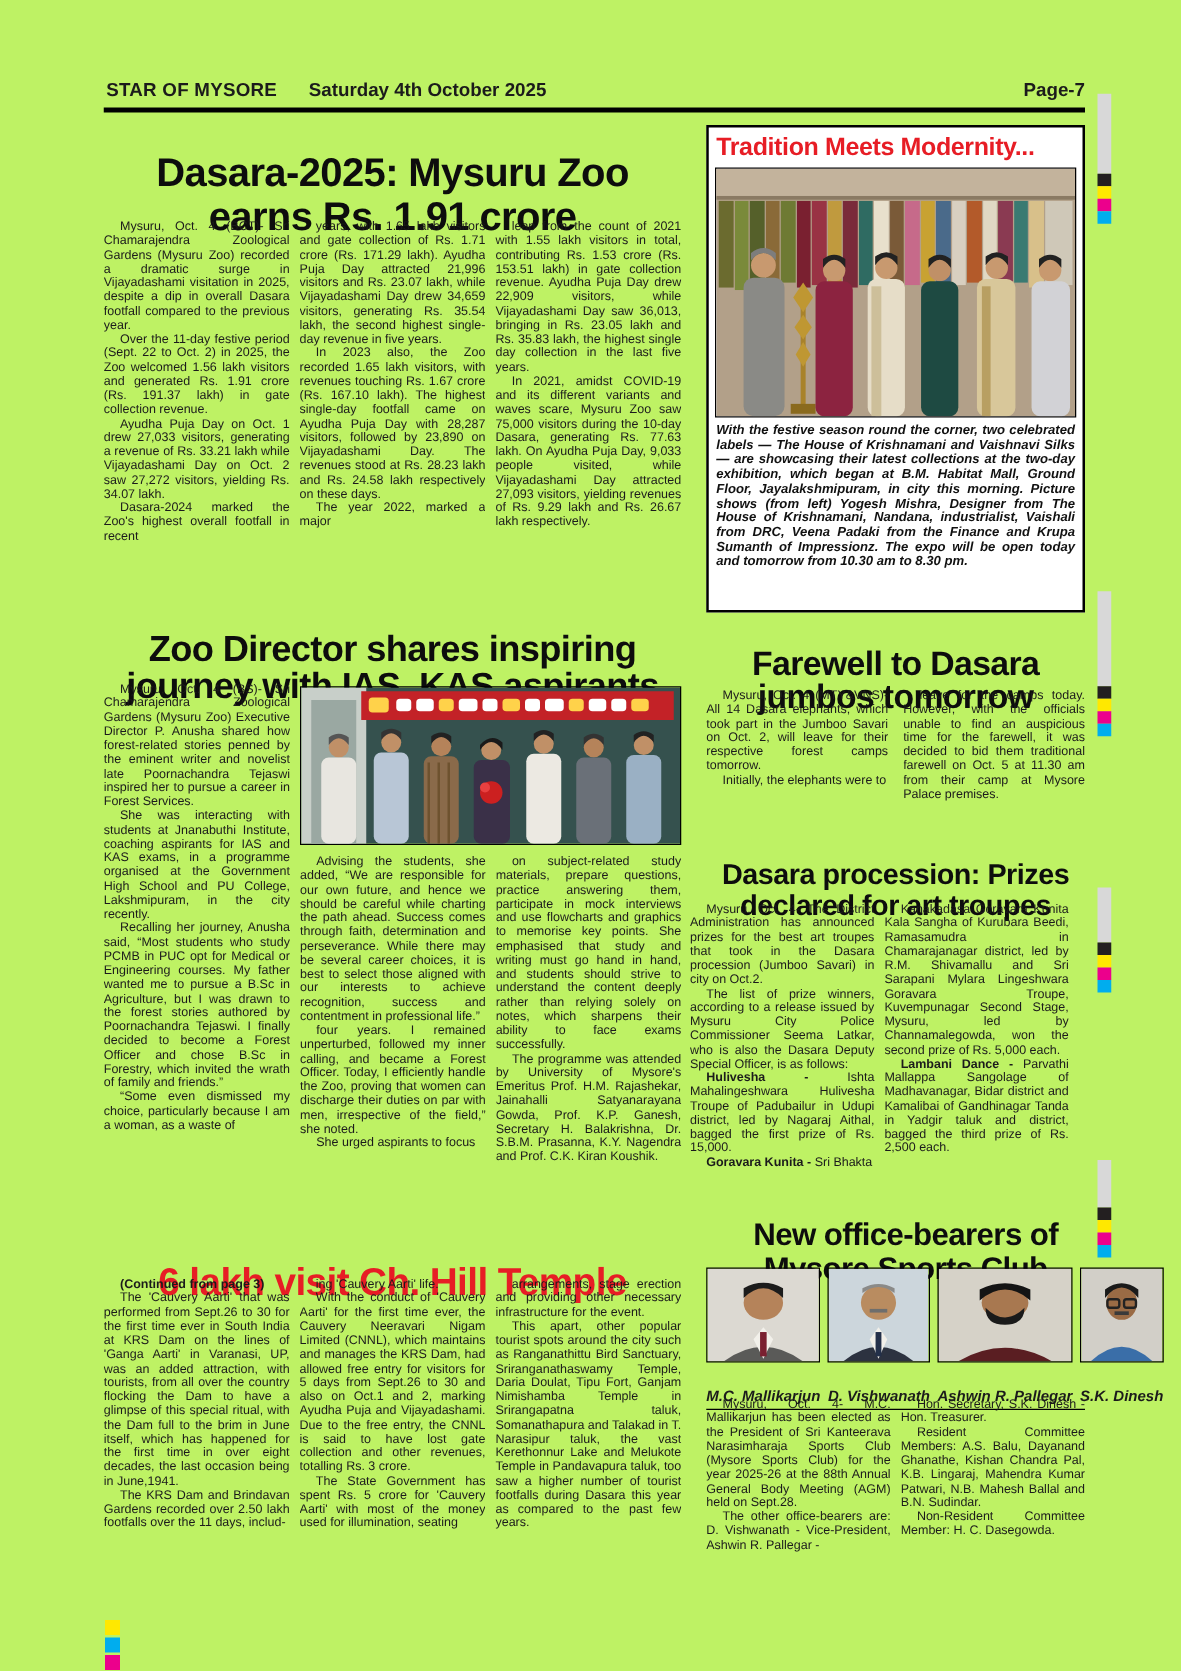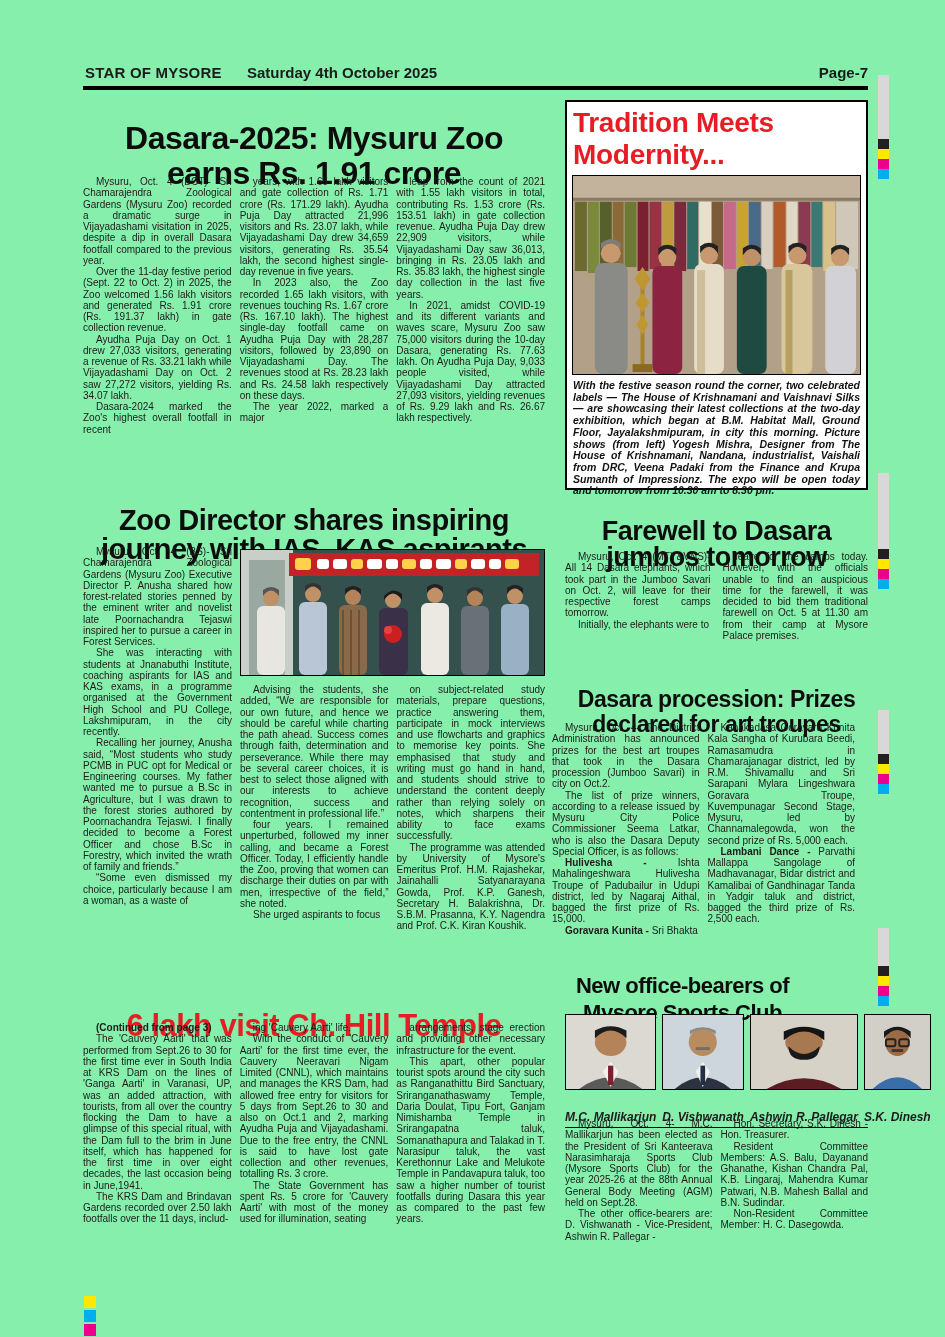--- a/index.html
+++ b/index.html
@@ -1,46 +1,46 @@
 <!DOCTYPE html>
 <html><head>
 <meta charset="utf-8">
 <style>
   html,body{margin:0;padding:0;background:#e9e9e9;}
-  .page{position:relative;width:945px;height:1337px;background:#86efac;overflow:hidden;
+  .page{position:relative;width:945px;height:1337px;background:#bef264;overflow:hidden;
         font-family:"Liberation Sans",sans-serif;color:#1b1b1b;}
   
   .masthead{position:absolute;left:85px;top:64px;font-size:15px;font-weight:700;letter-spacing:.2px;}
   .head-date{position:absolute;left:247px;top:64px;font-size:15px;font-weight:700;}
   .head-page{position:absolute;left:790px;top:64px;width:78px;text-align:right;font-size:15px;font-weight:700;}
   .head-rule{position:absolute;left:83px;top:86px;width:785px;height:4px;background:#000;}
   
   .hl{position:absolute;font-weight:700;color:#0d0d0d;text-align:center;letter-spacing:-.5px;}
   .hl span{display:block;}
   .a1-head{left:83px;top:100px;width:462px;font-size:32px;line-height:35px;}
   .a2-head{left:83px;top:482px;width:462px;font-size:29px;line-height:29px;}
   .farewell-head{left:565px;top:496px;width:303px;font-size:27px;line-height:26px;}
   .prizes-head{left:565px;top:668px;width:303px;font-size:23px;line-height:25px;letter-spacing:-.4px;}
-  .sports-head{left:531px;top:954px;width:303px;font-size:22px;line-height:27px;}
+  .sports-head{left:573px;top:954px;width:303px;font-size:25px;line-height:27px;}
   .temple-head{left:83px;top:984px;width:462px;font-size:31px;line-height:32px;color:#e71d25;}
   
   .cols{position:absolute;display:flex;gap:8px;}
   .body-col{flex:1;font-size:10px;line-height:11.25px;text-align:justify;overflow:hidden;color:#1b1b1b;}
   .para{margin:0;text-indent:13px;}
   .a1-cols{left:83px;top:176px;width:462px;height:302px;}
   .a2-col1{position:absolute;left:83px;top:546px;width:149px;height:438px;}
   .a2-photo{position:absolute;left:240px;top:549px;width:305px;height:127px;border:1px solid #000;box-sizing:border-box;}
   .a2-cols{left:240px;top:684px;width:305px;height:300px;}
   .farewell-cols{left:565px;top:551px;width:303px;height:116px;gap:12px;}
   .prizes-cols{left:552px;top:722px;width:303px;height:232px;}
   .temple-cols{left:83px;top:1022px;width:462px;height:282px;}
   .sports-cols{left:565px;top:1118px;width:303px;height:170px;}
   
   .trad-box{position:absolute;left:565px;top:100px;width:303px;height:390px;border:2px solid #000;box-sizing:border-box;background:#fff;}
-  .trad-head{margin:5px 6px 4px 6px;font-size:28px;font-weight:700;letter-spacing:-.3px;color:#e71d25;}
+  .trad-head{margin:5px 6px 4px 6px;font-size:20px;font-weight:700;letter-spacing:-.3px;color:#e71d25;}
   .trad-photo{display:block;margin:0 5px;width:289px;height:200px;border:1px solid #000;box-sizing:border-box;}
   .trad-caption{margin:5px 6px;font-size:10.5px;line-height:11.7px;font-weight:700;font-style:italic;text-align:justify;color:#111;}
   
   .sports-row{position:absolute;left:565px;top:1014px;width:303px;display:flex;gap:6px;border-bottom:1px solid #000;padding-bottom:3px;}
   .member{flex:1;text-align:center;}
   .member svg{display:block;width:100%;height:76px;border:1px solid #000;box-sizing:border-box;}
   .member-name{font-size:12px;font-weight:700;font-style:italic;margin-top:20px;white-space:nowrap;}
   
   .reg-strip{position:absolute;left:878px;top:0;width:12px;height:1337px;}
   .reg-mark{position:absolute;left:0;width:11px;}

